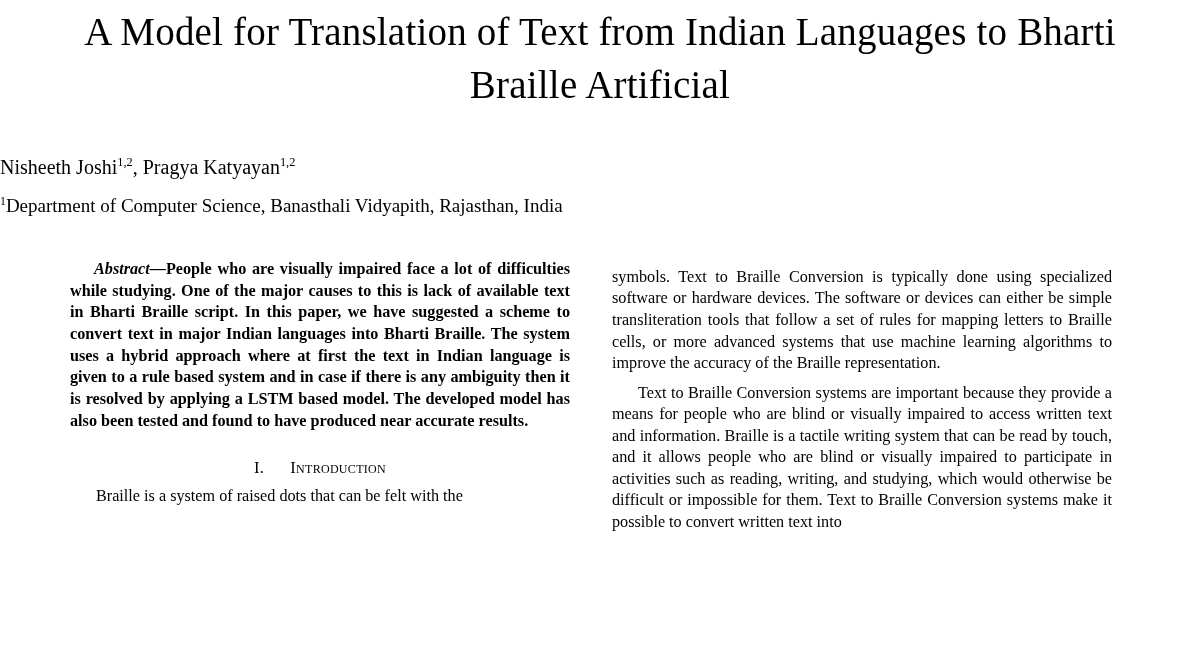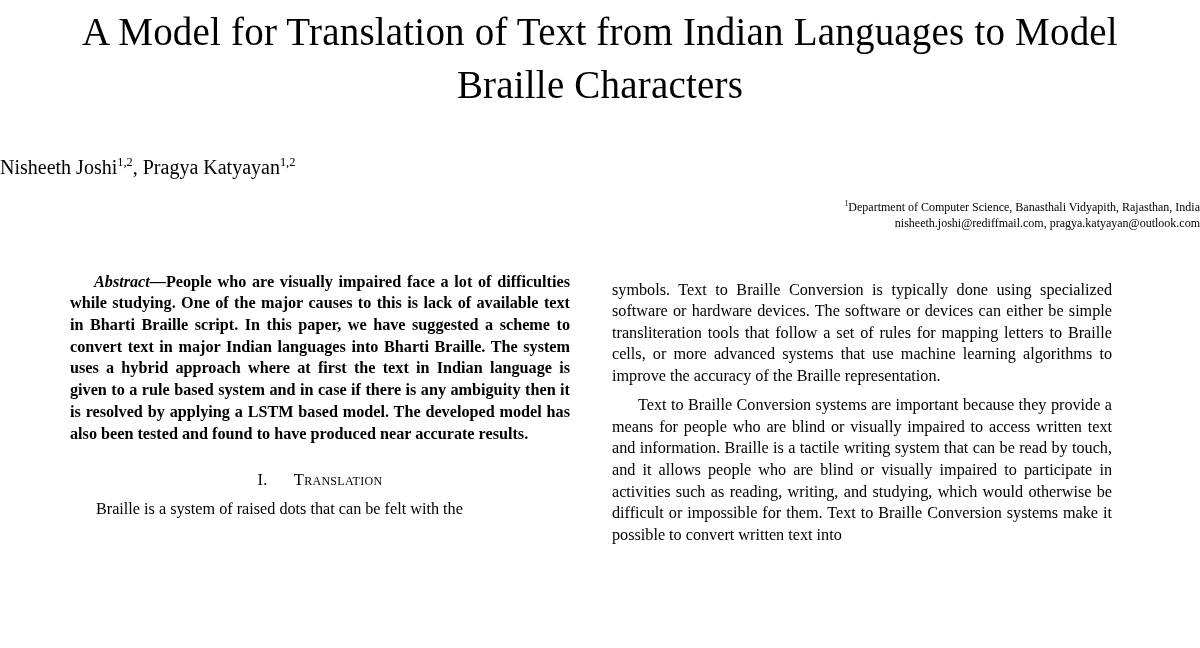--- a/index.html
+++ b/index.html
@@ -30,24 +30,24 @@
     margin: 6px 80px 0 80px;
     letter-spacing: 0.2px;
   }
   .authors {
     text-align: left;
     font-size: 20px;
     margin-top: 44px;
     line-height: 1.2;
   }
   .affil {
-    text-align: right;
-    font-size: 12px;
+    text-align: left;
+    font-size: 19px;
     line-height: 1.35;
-    margin-top: 20px;
+    margin-top: 14px;
   }
   sup {
     font-size: 0.62em;
     vertical-align: super;
     line-height: 0;
   }
   .columns {
     display: flex;
     margin: 40px 70px 0 70px;
     gap: 42px;
@@ -96,39 +96,38 @@
   }
   p.body.first {
     margin-top: 8px;
   }
 </style>
 </head>
 <body>
 
 <div class="page">
 
-  <h1 class="title">A Model for Translation of Text from Indian Languages to Model Braille Characters</h1>
+  <h1 class="title">A Model for Translation of Text from Indian Languages to Bharti Braille Artificial</h1>
 
   <div class="authors">
     <span>Nisheeth Joshi</span><sup>1,2</sup><span>, Pragya Katyayan</span><sup>1,2</sup>
   </div>
 
   <div class="affil">
     <div><sup>1</sup><span>Department of Computer Science, Banasthali Vidyapith, Rajasthan, India</span></div>
-    <div>nisheeth.joshi@rediffmail.com, pragya.katyayan@outlook.com</div>
   </div>
 
   <div class="columns">
 
     <div class="col">
       <p class="abstract"><span class="lead">Abstract—</span><span>People who are visually impaired face a lot of difficulties while studying. One of the major causes to this is lack of available text in Bharti Braille script. In this paper, we have suggested a scheme to convert text in major Indian languages into Bharti Braille. The system uses a hybrid approach where at first the text in Indian language is given to a rule based system and in case if there is any ambiguity then it is resolved by applying a LSTM based model. The developed model has also been tested and found to have produced near accurate results.</span></p>
 
 
       <div class="section-head">
-        <span class="numeral">I.</span><span>Translation</span>
+        <span class="numeral">I.</span><span>Introduction</span>
       </div>
 
       <p class="body first">Braille is a system of raised dots that can be felt with the</p>
     </div>
 
     <div class="col">
       <p class="body first" style="text-indent:0">symbols. Text to Braille Conversion is typically done using specialized software or hardware devices. The software or devices can either be simple transliteration tools that follow a set of rules for mapping letters to Braille cells, or more advanced systems that use machine learning algorithms to improve the accuracy of the Braille representation.</p>
       <p class="body">Text to Braille Conversion systems are important because they provide a means for people who are blind or visually impaired to access written text and information. Braille is a tactile writing system that can be read by touch, and it allows people who are blind or visually impaired to participate in activities such as reading, writing, and studying, which would otherwise be difficult or impossible for them. Text to Braille Conversion systems make it possible to convert written text into</p>
     </div>
 

